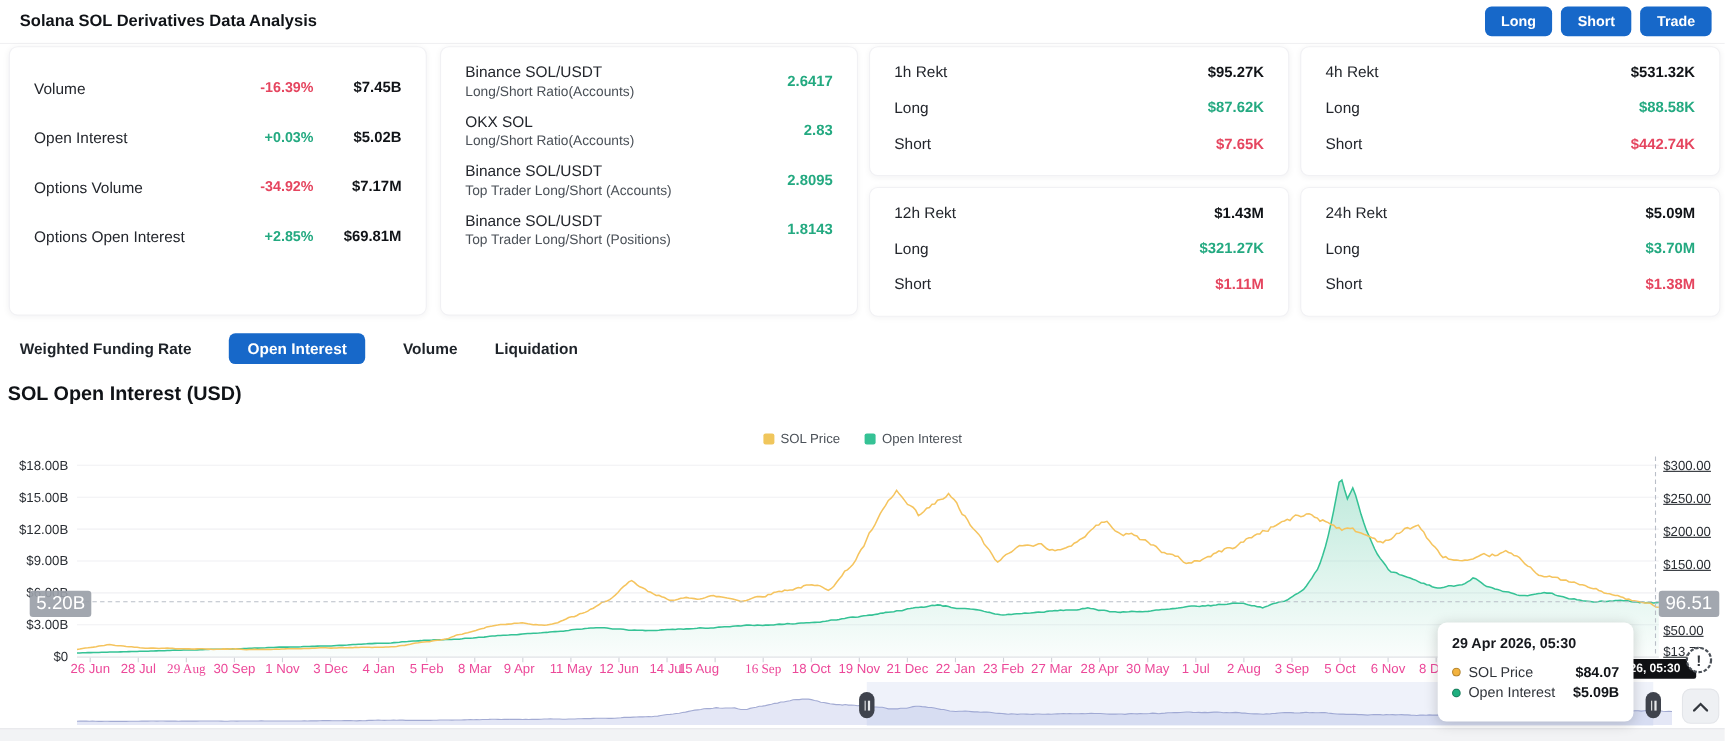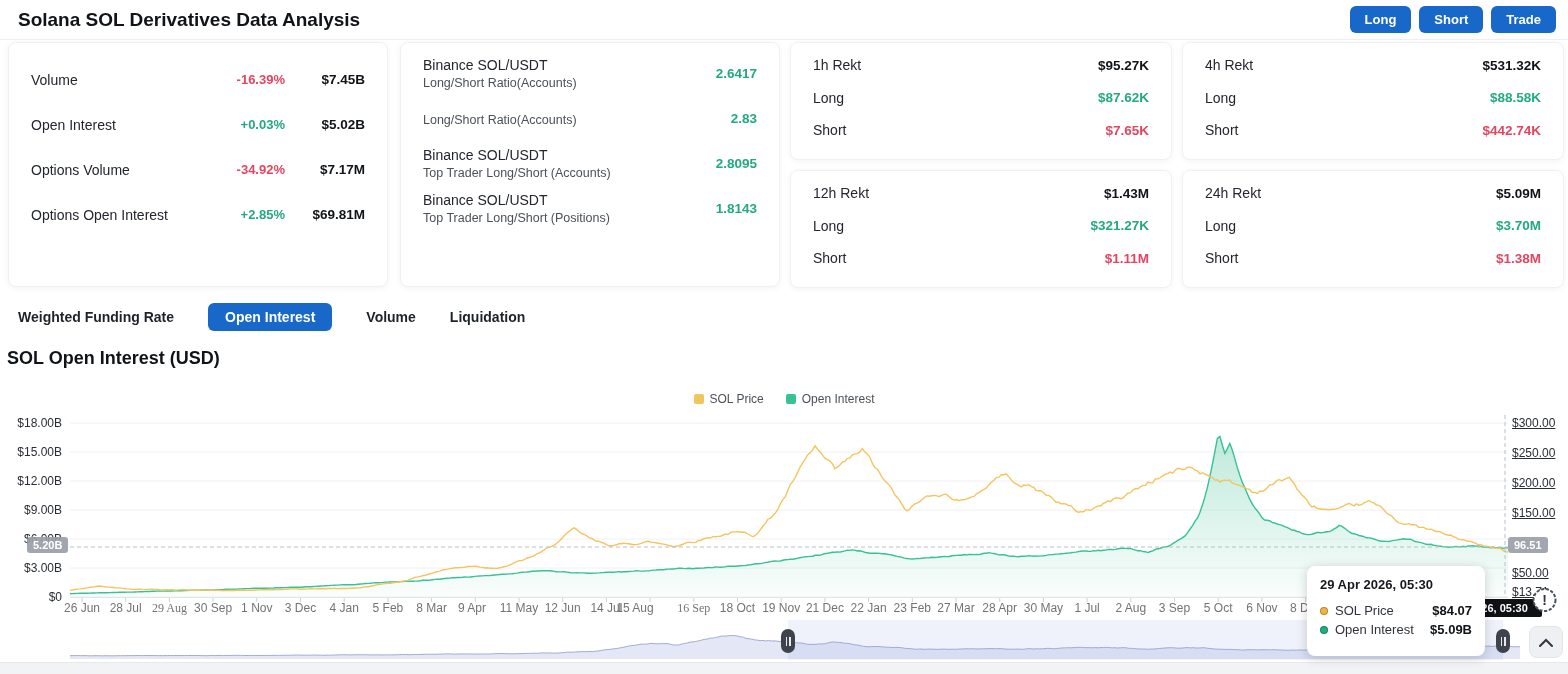--- a/index.html
+++ b/index.html
@@ -4,21 +4,21 @@
 <style>
   * { box-sizing: border-box; margin: 0; padding: 0; }
   html,body { width:1568px; height:674px; overflow:hidden; }
   body {
     font-family: "Liberation Sans", sans-serif;
     background:#ffffff; color:#16181d; position:relative;
   }
   
   .header { height:40px; display:flex; align-items:center; justify-content:space-between;
     padding:0 12px 0 18px; border-bottom:1px solid #f0f0f2; }
-  .header-title { font-size:19px; font-weight:700; color:#101317; }
+  .header-title { font-size:15px; font-weight:700; color:#101317; }
   .header-btns { display:flex; gap:8px; }
   .hbtn { background:#1768c9; color:#fff; font-size:13px; font-weight:700;
     border:none; border-radius:6px; padding:6px 15px; cursor:pointer; font-family:inherit; }
   
   .cards { position:absolute; left:0; top:42px; width:1568px; height:248px; }
   .card { position:absolute; background:#fff; border:1px solid #f1f1f4; border-radius:8px;
     box-shadow:0 1px 6px rgba(20,20,40,.05); }
   #stats-card { left:8px; top:0; width:380px; height:245px; padding:14px 22px; }
   #ratio-card { left:400px; top:0; width:380px; height:245px; padding:8px 22px; }
   .rekt-card { width:382px; height:118px; padding:6px 22px; }
@@ -40,25 +40,25 @@
   .tab { font-size:14px; font-weight:700; color:#1e2329; padding:6px 0; cursor:pointer; border-radius:6px; }
   .tab.active { background:#1768c9; color:#fff; padding:6px 17px; }
   
   .chart-title { position:absolute; left:7px; top:348px; font-size:18px; font-weight:800; color:#101317; }
   .legend { position:absolute; left:0; top:392px; width:1568px; display:flex; justify-content:center; gap:22px; }
   .legend-item { display:flex; align-items:center; gap:6px; font-size:12px; color:#4b5158; cursor:pointer; }
   .legend-swatch { width:10px; height:10px; border-radius:2px; }
   .ytick { position:absolute; font-size:12px; color:#2a2e34; }
   .ytick.left { width:60px; text-align:right; left:2px; }
   .ytick.right { left:1512px;text-decoration:underline; }
-  .xtick { position:absolute; top:601px; font-size:12px; color:#737373; transform:translateX(-50%); white-space:nowrap; }
+  .xtick { position:absolute; top:601px; font-size:12px; color:#ec4899; transform:translateX(-50%); white-space:nowrap; }
   #main-svg { position:absolute; left:0; top:405px; }
   #nav-svg { position:absolute; left:0; top:620px; }
-  .cross-pill { position:absolute; background:rgba(154,160,168,.92); color:#fff; font-size:11px;
-    font-weight:700; border-radius:3px; padding:2px 6px; z-index:3; }
+  .cross-pill { position:absolute; background:rgba(154,160,168,.92); color:#fff; font-size:17px;
+    font-weight:400; border-radius:3px; padding:2px 6px; z-index:3; }
   .cross-date { position:absolute; left:1418px; top:599px; width:124px; height:18px; background:#101114;
     color:#fff; font-size:11px; font-weight:600; border-radius:2px; text-align:center; line-height:18px;
     z-index:3; overflow:hidden; white-space:nowrap; }
   .watermark { position:absolute; left:1348px; top:568px; font-size:15px; font-weight:800;
     letter-spacing:2px; color:#d5d8dd; z-index:2; }
   
   .tooltip { position:absolute; left:1307px; top:566px; width:178px; height:90px; background:#fff;
     border-radius:8px; box-shadow:0 2px 12px rgba(0,0,0,.18); padding:11px 13px; z-index:6; }
   .tooltip-date { font-size:13px; font-weight:700; color:#16181d; margin-bottom:9px; }
   .tooltip-row { display:flex; align-items:center; gap:7px; font-size:13px; color:#30343a; height:19px; }
@@ -115,20 +115,21 @@
   <div class="card" id="ratio-card">
       <div class="ratio-row">
         <div class="ratio-labels">
           <div class="ratio-main">Binance SOL/USDT</div>
           <div class="ratio-sub">Long/Short Ratio(Accounts)</div>
         </div>
         <span class="ratio-value">2.6417</span>
       </div>
       <div class="ratio-row">
         <div class="ratio-labels">
+          <div class="ratio-main">OKX SOL</div>
           <div class="ratio-sub">Long/Short Ratio(Accounts)</div>
         </div>
         <span class="ratio-value">2.83</span>
       </div>
       <div class="ratio-row">
         <div class="ratio-labels">
           <div class="ratio-main">Binance SOL/USDT</div>
           <div class="ratio-sub">Top Trader Long/Short (Accounts)</div>
         </div>
         <span class="ratio-value">2.8095</span>

